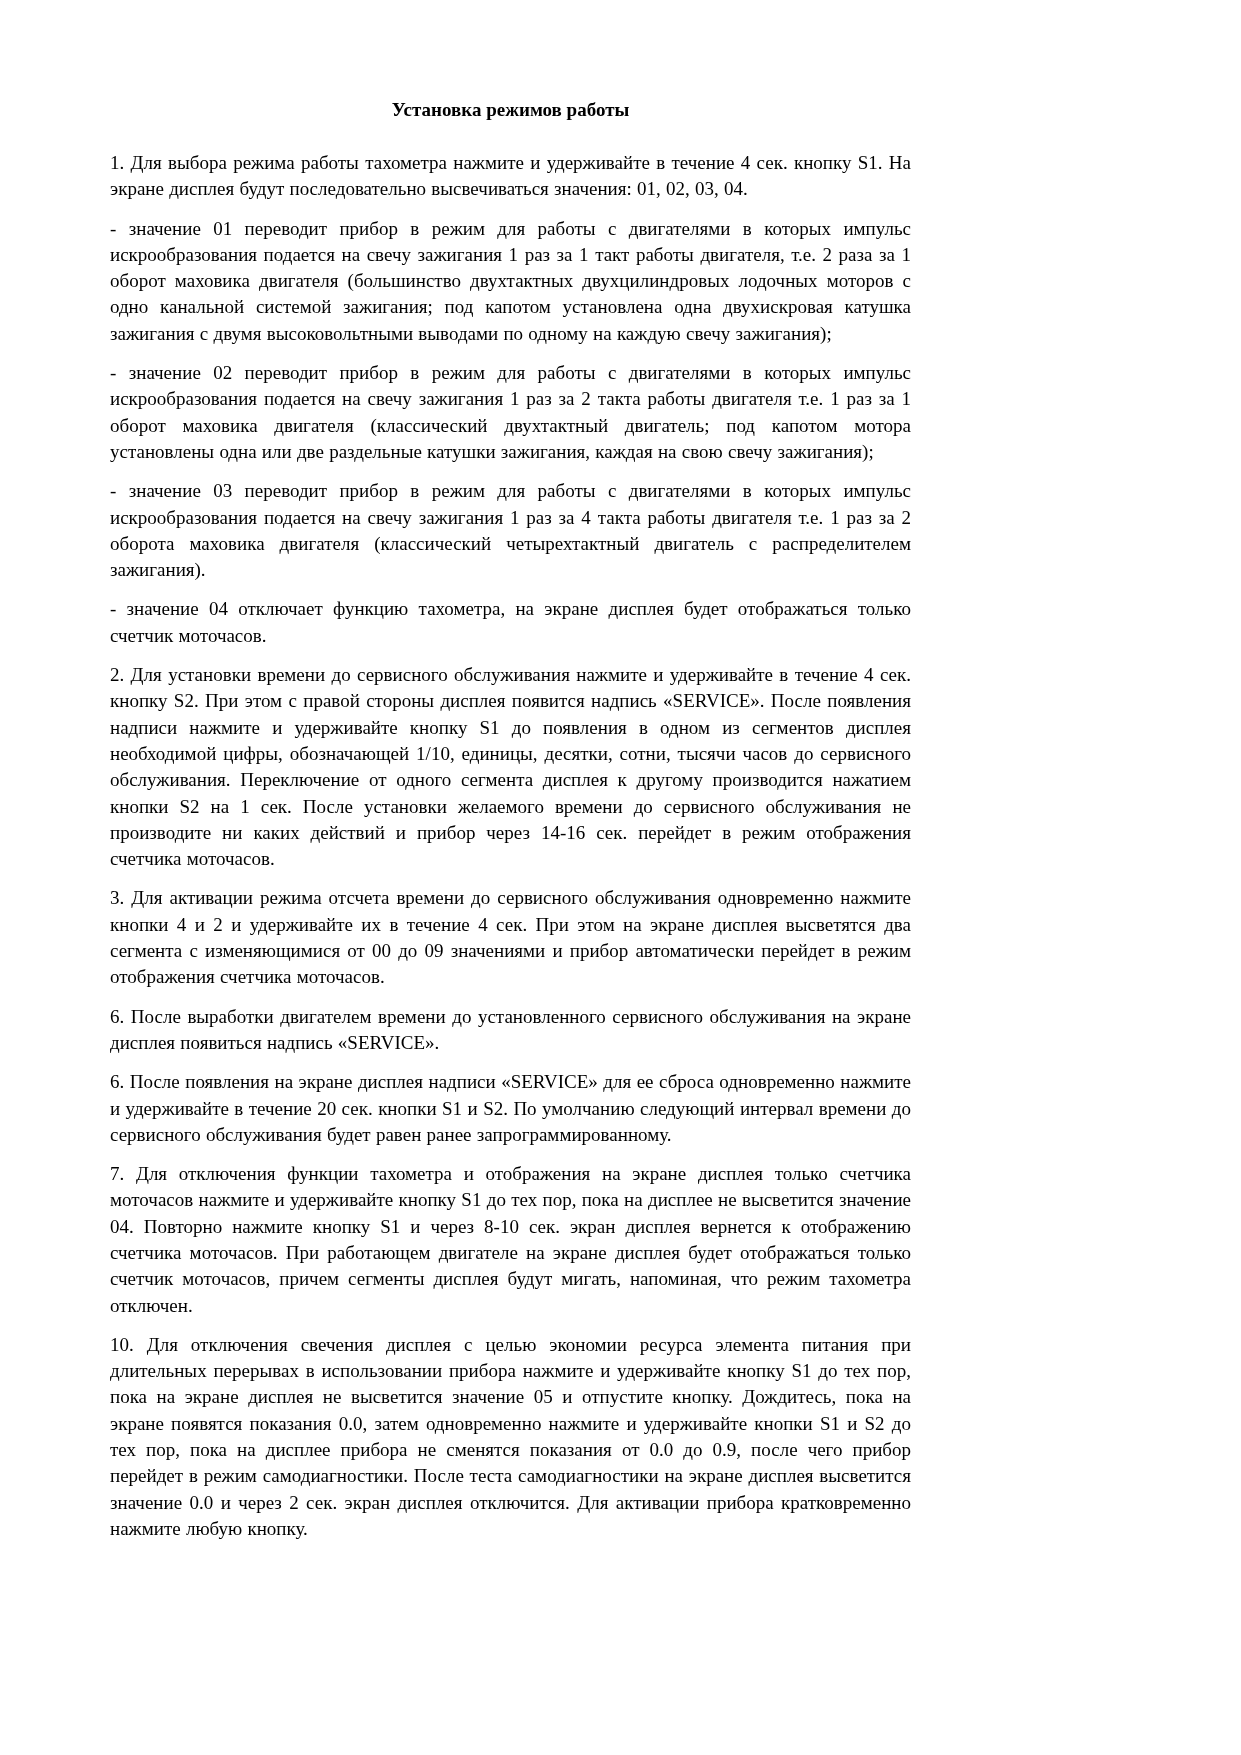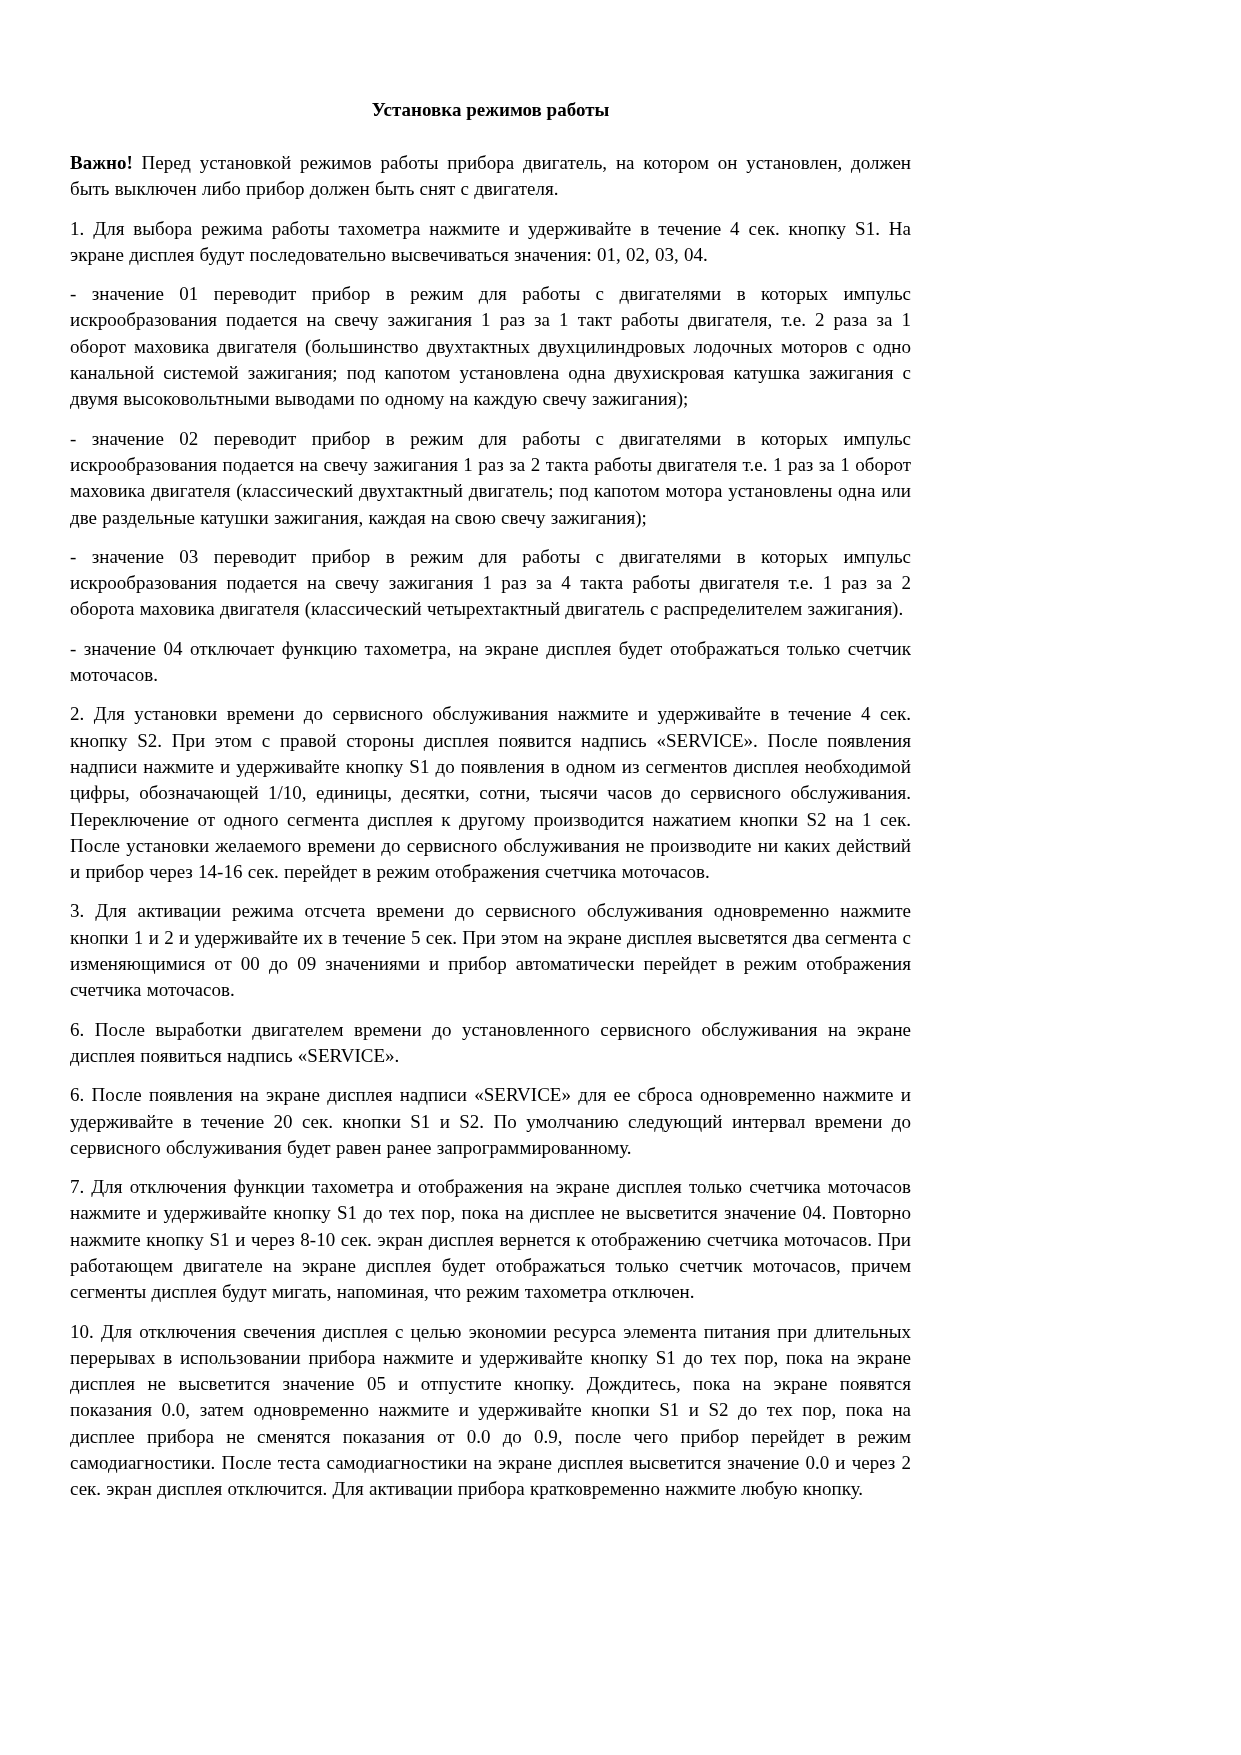--- a/index.html
+++ b/index.html
@@ -11,21 +11,21 @@
     width: 1241px;
     height: 1755px;
     font-family: "Liberation Serif", "DejaVu Serif", serif;
     color: #000000;
     overflow: hidden;
   }
   .page {
     box-sizing: border-box;
     width: 1067px;
     height: 1755px;
-    padding: 97px 156px 40px 70px;
+    padding: 97px 156px 40px 110px;
   }
   .doc-title {
     font-size: 19px;
     font-weight: bold;
     text-align: center;
     margin: 0 0 27px 0;
     line-height: 26px;
   }
   .doc-body p {
     font-size: 19px;
@@ -39,36 +39,35 @@
   }
 </style>
 </head>
 <body>
 
 <div class="page">
   <h1 class="doc-title">Установка режимов работы</h1>
 
   <div class="doc-body">
 
-      <p><span class="lead">Важно!</span><span class="body-text"> Перед установкой режимов работы прибора двигатель, на котором он установлен, должен быть выключен либо прибор должен быть снят с двигателя.</span></p>
 
       <p><span class="body-text">1. Для выбора режима работы тахометра нажмите и удерживайте в течение 4 сек. кнопку S1. На экране дисплея будут последовательно высвечиваться значения: 01, 02, 03, 04.</span></p>
 
       <p><span class="body-text">- значение 01 переводит прибор в режим для работы с двигателями в которых импульс искрообразования подается на свечу зажигания 1 раз за 1 такт работы двигателя, т.е. 2 раза за 1 оборот маховика двигателя (большинство двухтактных двухцилиндровых лодочных моторов с одно канальной системой зажигания; под капотом установлена одна двухискровая катушка зажигания с двумя высоковольтными выводами по одному на каждую свечу зажигания);</span></p>
 
       <p><span class="body-text">- значение 02 переводит прибор в режим для работы с двигателями в которых импульс искрообразования подается на свечу зажигания 1 раз за 2 такта работы двигателя т.е. 1 раз за 1 оборот маховика двигателя (классический двухтактный двигатель; под капотом мотора установлены одна или две раздельные катушки зажигания, каждая на свою свечу зажигания);</span></p>
 
       <p><span class="body-text">- значение 03 переводит прибор в режим для работы с двигателями в которых импульс искрообразования подается на свечу зажигания 1 раз за 4 такта работы двигателя т.е. 1 раз за 2 оборота маховика двигателя (классический четырехтактный двигатель с распределителем зажигания).</span></p>
 
       <p><span class="body-text">- значение 04 отключает функцию тахометра, на экране дисплея будет отображаться только счетчик моточасов.</span></p>
 
 
       <p><span class="body-text">2. Для установки времени до сервисного обслуживания нажмите и удерживайте в течение 4 сек. кнопку S2. При этом с правой стороны дисплея появится надпись «SERVICE». После появления надписи нажмите и удерживайте кнопку S1 до появления в одном из сегментов дисплея необходимой цифры, обозначающей 1/10, единицы, десятки, сотни, тысячи часов до сервисного обслуживания. Переключение от одного сегмента дисплея к другому производится нажатием кнопки S2 на 1 сек. После установки желаемого времени до сервисного обслуживания не производите ни каких действий и прибор через 14-16 сек. перейдет в режим отображения счетчика моточасов.</span></p>
 
-      <p><span class="body-text">3. Для активации режима отсчета времени до сервисного обслуживания одновременно нажмите кнопки 1 и 2 и удерживайте их в течение 5 сек. При этом на экране дисплея высветятся два сегмента с изменяющимися от 00 до 09 значениями и прибор автоматически перейдет в режим отображения счетчика моточасов.</span></p>
+      <p><span class="body-text">3. Для активации режима отсчета времени до сервисного обслуживания одновременно нажмите кнопки 4 и 2 и удерживайте их в течение 4 сек. При этом на экране дисплея высветятся два сегмента с изменяющимися от 00 до 09 значениями и прибор автоматически перейдет в режим отображения счетчика моточасов.</span></p>
 
       <p><span class="body-text">6. После выработки двигателем времени до установленного сервисного обслуживания на экране дисплея появиться надпись «SERVICE».</span></p>
 
 
       <p><span class="body-text">6. После появления на экране дисплея надписи «SERVICE» для ее сброса одновременно нажмите и удерживайте в течение 20 сек. кнопки S1 и S2. По умолчанию следующий интервал времени до сервисного обслуживания будет равен ранее запрограммированному.</span></p>
 
       <p><span class="body-text">7. Для отключения функции тахометра и отображения на экране дисплея только счетчика моточасов нажмите и удерживайте кнопку S1 до тех пор, пока на дисплее не высветится значение 04. Повторно нажмите кнопку S1 и через 8-10 сек. экран дисплея вернется к отображению счетчика моточасов. При работающем двигателе на экране дисплея будет отображаться только счетчик моточасов, причем сегменты дисплея будут мигать, напоминая, что режим тахометра отключен.</span></p>
 
 
 

